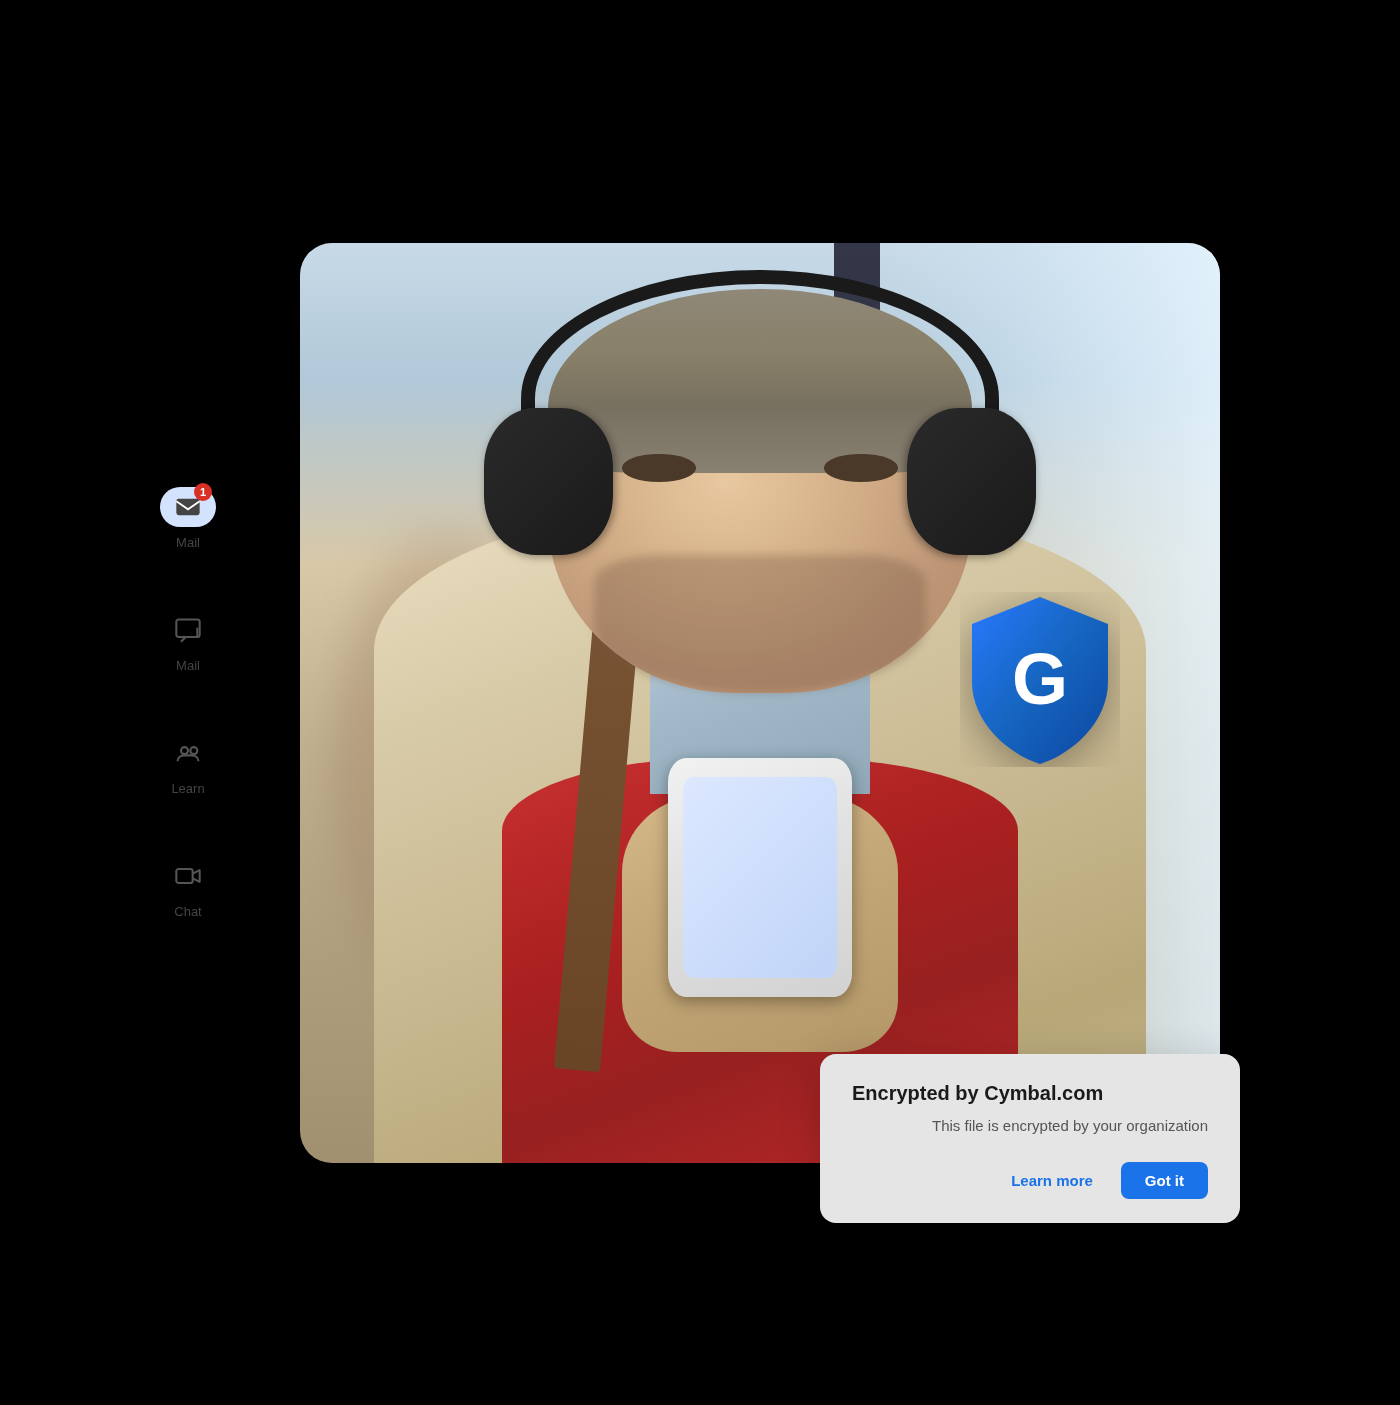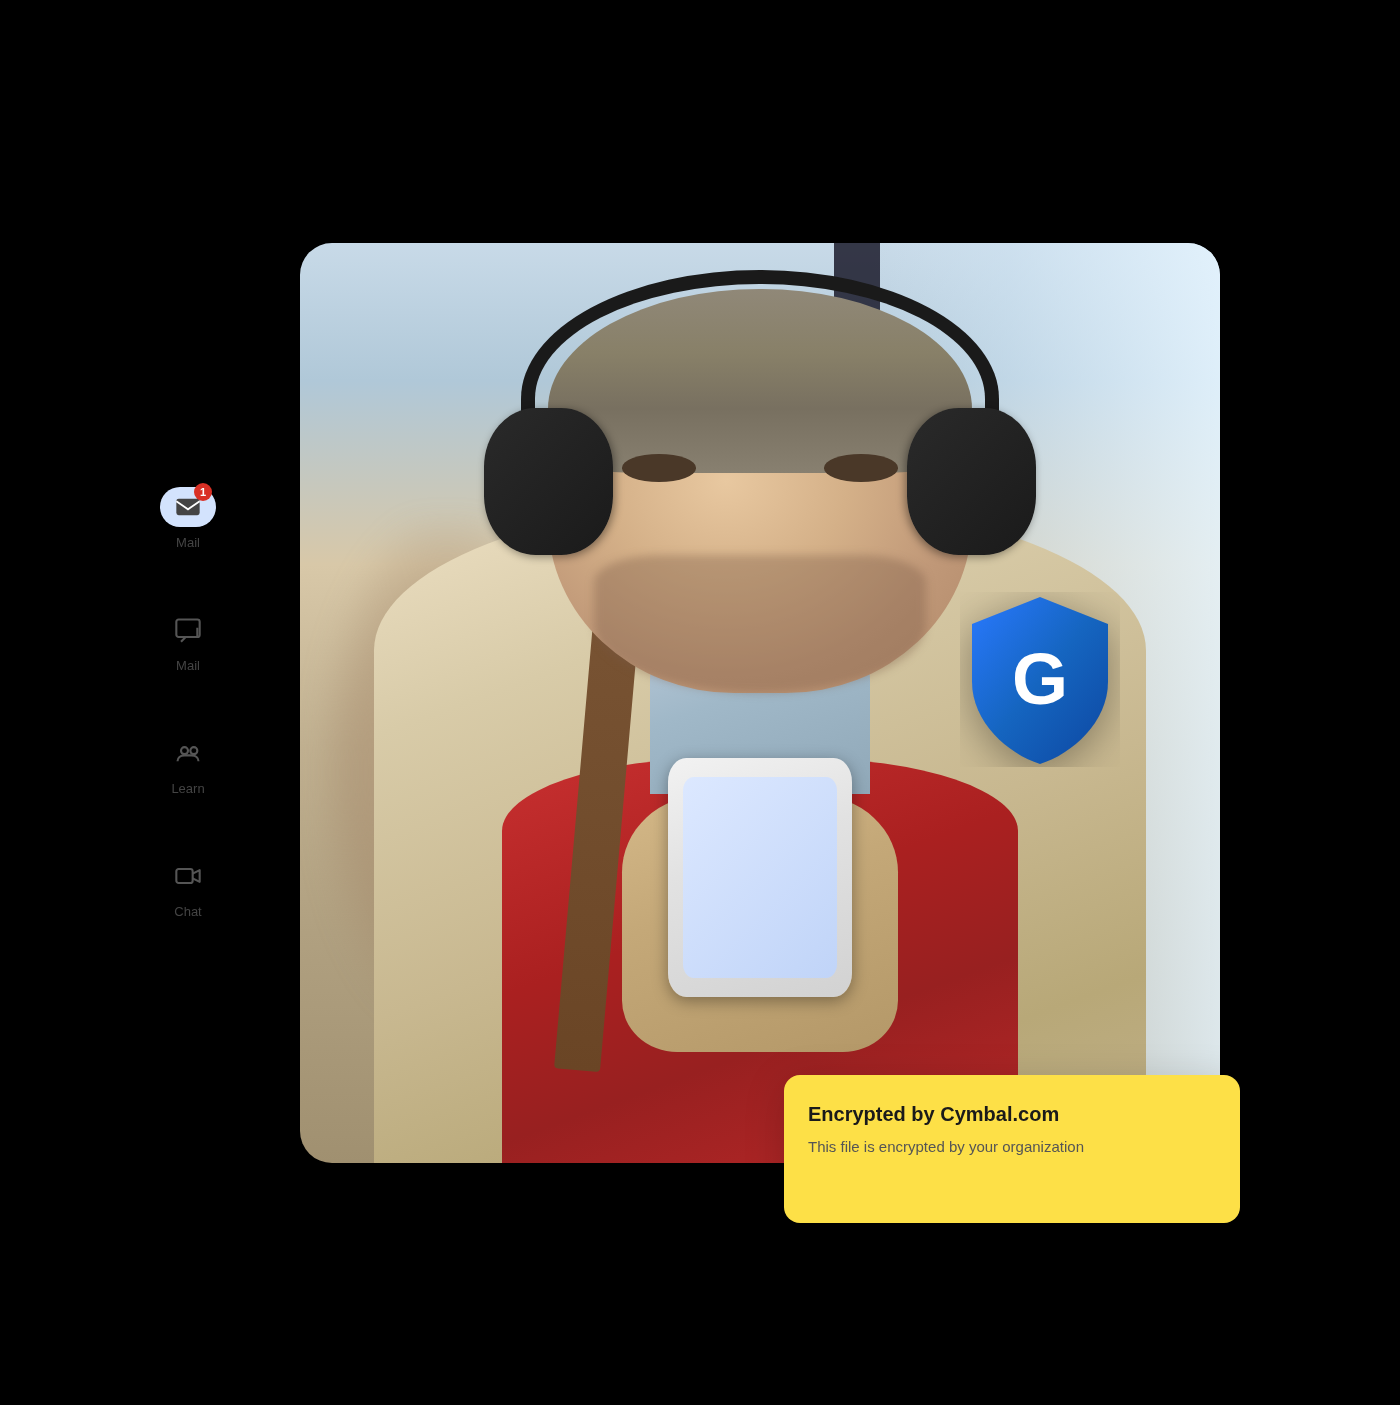--- a/index.html
+++ b/index.html
@@ -112,40 +112,41 @@
     .shield-shape {
       width: 160px;
       height: 175px;
     }
 
     
     .encryption-card {
       position: absolute;
       bottom: 30px;
       right: 10px;
-      width: 456px;
-      background: #fde047;
+      width: 420px;
+      background: #e5e5e5;
       border-radius: 16px;
-      padding: 28px 24px 24px;
+      padding: 28px 32px 24px;
       box-shadow: 0 8px 40px rgba(0,0,0,0.18);
       z-index: 30;
     }
 
     .card-title {
       font-size: 20px;
       font-weight: 700;
       color: #1a1a1a;
       margin-bottom: 10px;
     }
 
     .card-description {
       font-size: 15px;
       color: #555;
-      margin-bottom: 40px;
+      margin-bottom: 24px;
       line-height: 1.5;
+      text-align: right;
     }
 
     .card-actions {
       display: flex;
       align-items: center;
       justify-content: flex-end;
       gap: 12px;
     }
 
     .btn-learn-more {
@@ -282,15 +283,19 @@
 
         <text x="80" y="112" text-anchor="middle" font-family="Arial, sans-serif" font-size="72" font-weight="700" fill="white">G</text>
       </svg>
     </div>
 
   </div>
 
   <div class="encryption-card">
     <div class="card-title">Encrypted by Cymbal.com</div>
     <div class="card-description">This file is encrypted by your organization</div>
+    <div class="card-actions">
+      <button class="btn-learn-more">Learn more</button>
+      <button class="btn-got-it">Got it</button>
+    </div>
   </div>
 
 </div>
 
 </body></html>

